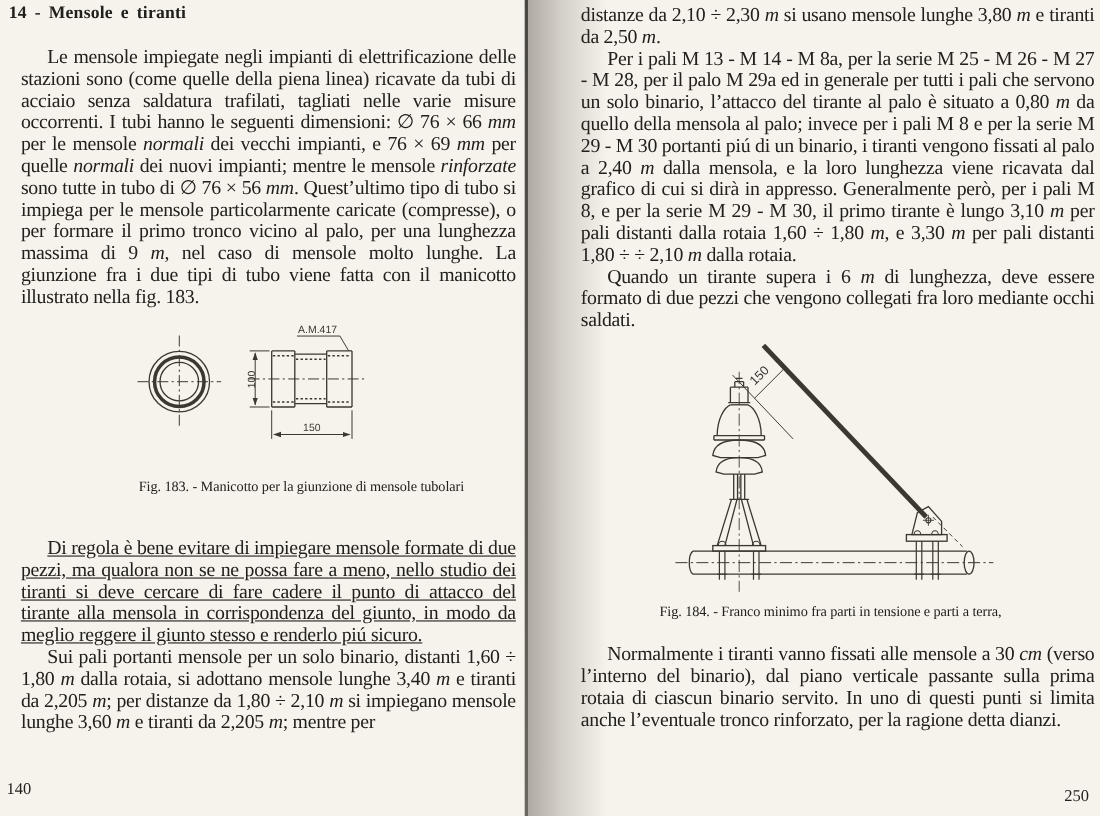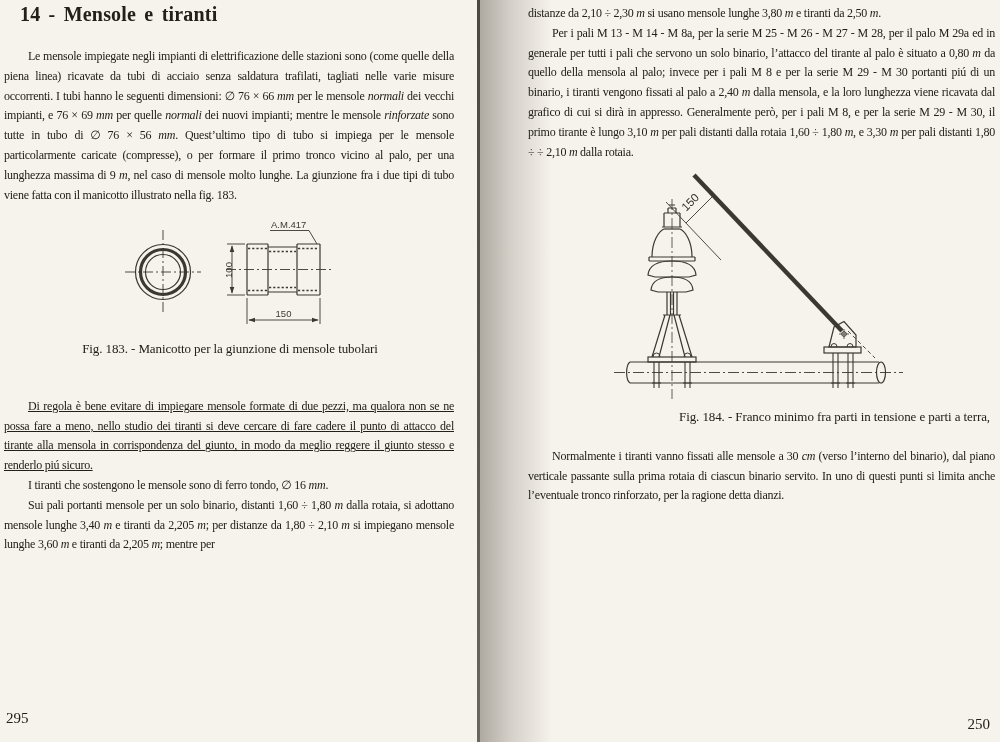--- a/index.html
+++ b/index.html
@@ -11,36 +11,36 @@
   }
   .page{position:absolute;top:0;height:742px;}
   .page-left{left:0;width:478px;padding:0;}
   .page-right{left:480px;width:520px;}
   .gutter-line{position:absolute;left:477px;top:0;width:3px;height:742px;
     background:linear-gradient(#4a4843,#5a5751 60%,#6a675f);}
   .gutter-shadow{position:absolute;left:480px;top:0;width:72px;height:742px;
     background:linear-gradient(to right, rgba(75,68,58,.42), rgba(75,68,58,.20) 42%, rgba(75,68,58,0));
     pointer-events:none;}
   .heading{
-    margin:3px 0 0 20px;font-size:20px;font-weight:bold;letter-spacing:.2px;word-spacing:3px;
+    margin:3px 0 0 8px;font-size:16px;font-weight:bold;letter-spacing:.2px;word-spacing:3px;
   }
   .body-text{
-    font-size:12px;line-height:19.8px;text-align:justify;letter-spacing:-0.25px;
+    font-size:18px;line-height:19.8px;text-align:justify;letter-spacing:-0.25px;
     text-indent:24px;margin:0;
   }
-  .page-left .body-text{margin-left:4px;width:450px;}
+  .page-left .body-text{margin-left:19px;width:450px;}
   .page-right .body-text{margin-left:48px;width:467px;}
   .noindent{text-indent:0;}
   em{font-style:italic;}
   .fig{display:block;}
   .fig-caption{
     font-size:13px;line-height:15.5px;text-align:center;letter-spacing:-0.1px;margin:0;
   }
   .page-left .fig-caption{width:460px;}
-  .page-right .fig-caption{margin-left:40px;width:470px;text-align:right;}
+  .page-right .fig-caption{margin-left:40px;width:470px;}
   .page-number{position:absolute;font-size:15px;}
   .pn-left{left:6px;bottom:15px;}
   .pn-right{right:10px;bottom:9px;}
   .dimtext{font-family:"Liberation Sans","DejaVu Sans",sans-serif;font-size:9.5px;fill:#3a3831;}
   .dimtext-lg{font-family:"Liberation Sans","DejaVu Sans",sans-serif;font-size:11.5px;fill:#34322d;}
   svg .ln{stroke:#3a3831;fill:none;}
 </style>
 </head>
 <body>
 
@@ -77,35 +77,35 @@
         <path d="M138,84 V110 M211,84 V110"></path>
         <line x1="140" y1="106" x2="209" y2="106" marker-start="url(#a183)" marker-end="url(#a183)"></line>
       </g>
       <path d="M161,16.5 H200 L208,30" stroke-width="0.9"></path>
     </g>
     <text class="dimtext" x="162" y="13.5">A.M.417</text>
     <text class="dimtext" x="174.5" y="103" text-anchor="middle">150</text>
     <text class="dimtext" x="119.5" y="59" text-anchor="middle" transform="rotate(-90 119.5 56)">100</text>
   </svg>
 
-  <p class="fig-caption" style="margin-top:7px;">Fig. 183. - Manicotto per la giunzione di mensole tubolari</p>
+  <p class="fig-caption" style="margin-top:25px;padding-left:44px;">Fig. 183. - Manicotto per la giunzione di mensole tubolari</p>
 
   <p class="body-text" style="margin-top:40px;text-decoration:underline;"><span>Di regola è bene evitare di impiegare mensole formate di due pezzi, ma qualora non se ne possa fare a meno, nello studio dei tiranti si deve cercare di fare cadere il punto di attacco del tirante alla mensola in corrispondenza del giunto, in modo da meglio reggere il giunto stesso e renderlo piú sicuro.</span></p>
-  <p class="body-text"><span>I tiranti che sostengono le mensole sono di ferro tondo, ∅ 16 </span><em>mm</em><span>.</span></p>
   <p class="body-text"><span>Sui pali portanti mensole per un solo binario, distanti 1,60 ÷ 1,80 </span><em>m</em><span> dalla rotaia, si adottano mensole lunghe 3,40 </span><em>m</em><span> e tiranti da 2,205 </span><em>m</em><span>; per distanze da 1,80 ÷ 2,10 </span><em>m</em><span> si impiegano mensole lunghe 3,60 </span><em>m</em><span> e tiranti da 2,205 </span><em>m</em><span>; mentre per</span></p>
 
-  <div class="page-number pn-left">295</div>
+  <div class="page-number pn-left">140</div>
 </div>
 
 <div class="gutter-line"></div>
 <div class="gutter-shadow"></div>
 
 <div class="page page-right">
   <p class="body-text noindent" style="margin-top:4px;"><span>distanze da 2,10 ÷ 2,30 </span><em>m</em><span> si usano mensole lunghe 3,80 </span><em>m</em><span> e tiranti da 2,50 </span><em>m</em><span>.</span></p>
   <p class="body-text"><span>Per i pali M 13 - M 14 - M 8a, per la serie M 25 - M 26 - M 27 - M 28, per il palo M 29a ed in generale per tutti i pali che servono un solo binario, l’attacco del tirante al palo è situato a 0,80 </span><em>m</em><span> da quello della mensola al palo; invece per i pali M 8 e per la serie M 29 - M 30 portanti piú di un binario, i tiranti vengono fissati al palo a 2,40 </span><em>m</em><span> dalla mensola, e la loro lunghezza viene ricavata dal grafico di cui si dirà in appresso. Generalmente però, per i pali M 8, e per la serie M 29 - M 30, il primo tirante è lungo 3,10 </span><em>m</em><span> per pali distanti dalla rotaia 1,60 ÷ 1,80 </span><em>m</em><span>, e 3,30 </span><em>m</em><span> per pali distanti 1,80 ÷ ÷ 2,10 </span><em>m</em><span> dalla rotaia.</span></p>
+  <p class="body-text"><span>Quando un tirante supera i 6 </span><em>m</em><span> di lunghezza, deve essere formato di due pezzi che vengono collegati fra loro mediante occhi saldati.</span></p>
 
   <svg class="fig" style="margin:9px 0 0 110px;" width="400" height="230" viewBox="0 0 400 230">
     <g class="ln" stroke-width="1.2">
 
       <g>
         <path d="M40,191 H289 M40,212 H289"></path>
         <path d="M40,191 C35.5,194 35.5,209 40,212"></path>
         <ellipse cx="291" cy="201.5" rx="4.5" ry="10.5"></ellipse>
         <path d="M24,201.5 H313" stroke-dasharray="11 3 2 3" stroke-width="0.9"></path>
       </g>

